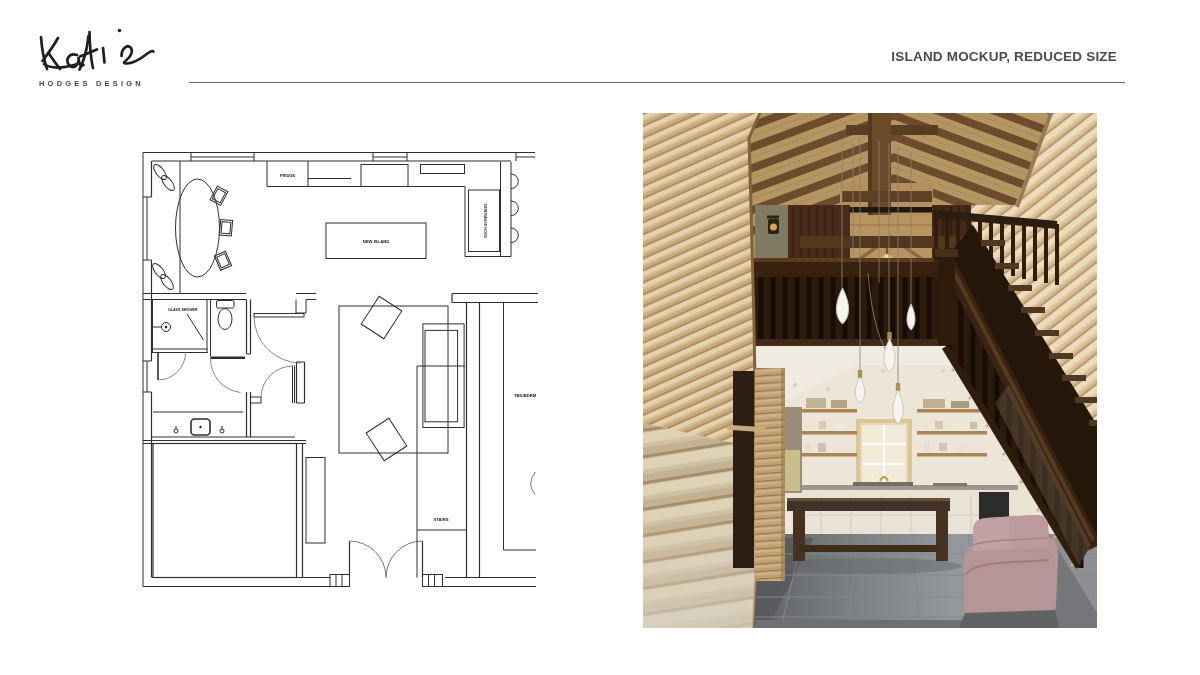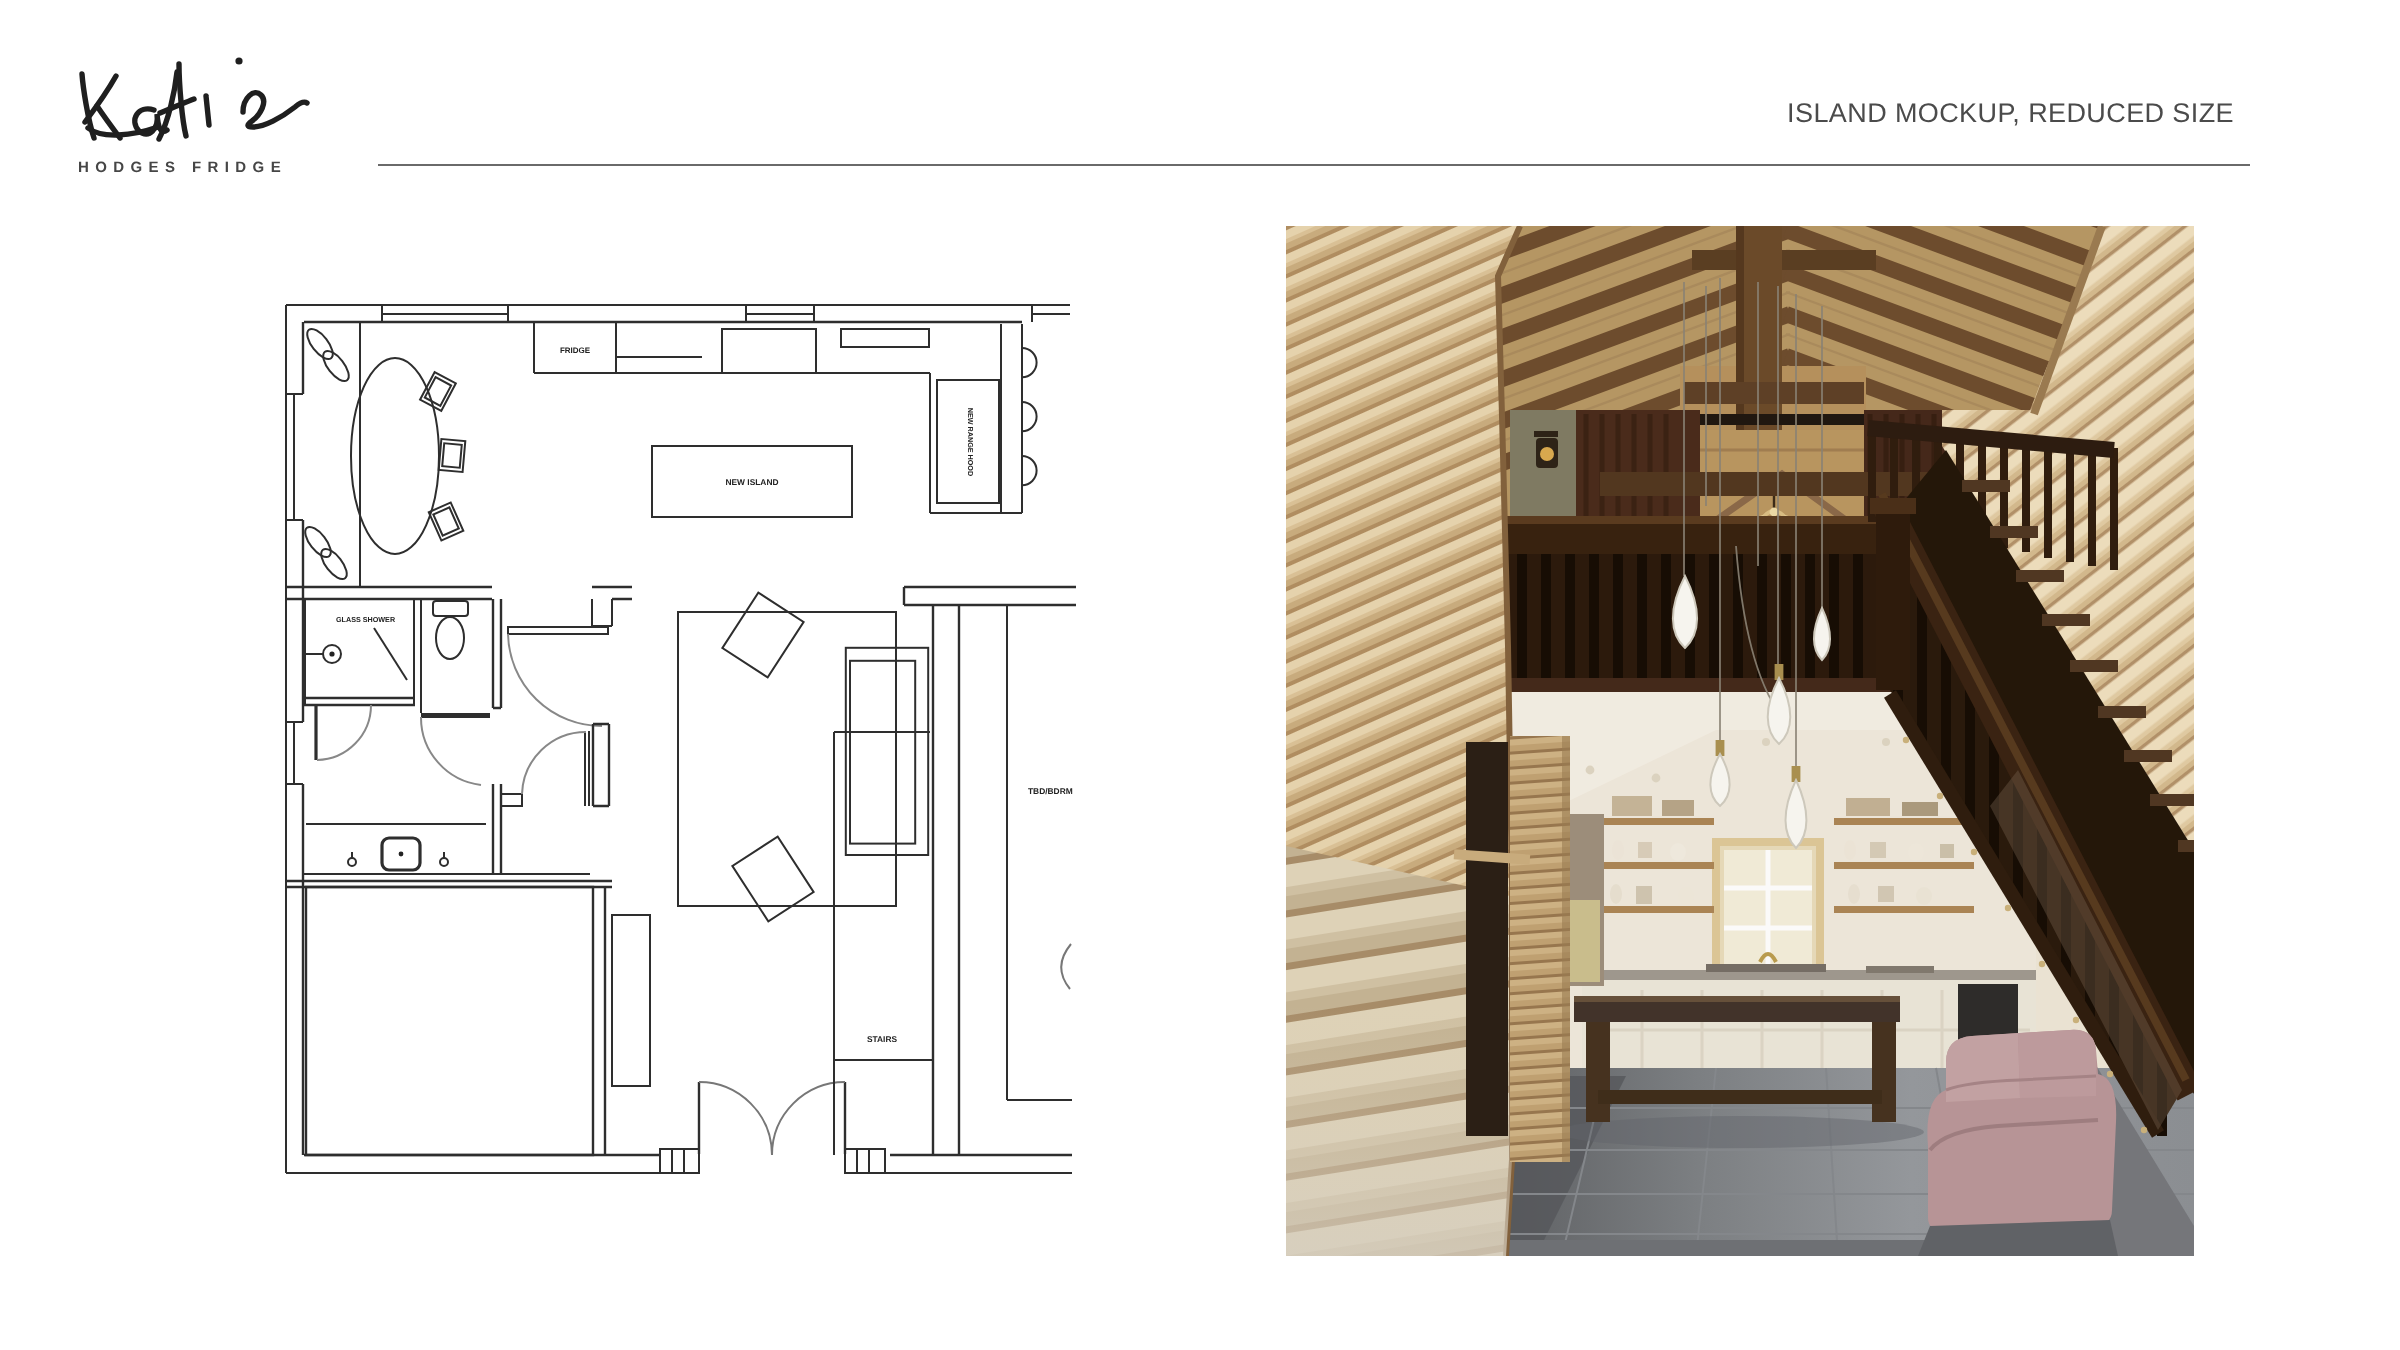--- a/index.html
+++ b/index.html
@@ -17,23 +17,23 @@
 <path d="M41,33 C33,30.5 28.5,38 33.5,43.5 C38.5,48 43.5,42 42.5,35 C43,41 44,45.5 47.5,43"></path>
 <path d="M53.5,10 C53.5,20 55,38 57,46"></path>
 <path d="M43.5,47.5 C48.5,38 51.5,23 52.5,14"></path>
 <path d="M44,34.5 C50,32 56,29.5 61,27.5"></path>
 <path d="M67,26 C67.5,31 68,36 68.5,40.5"></path>
 <circle cx="83.5" cy="8.5" r="1.8" fill="#1f1f1f" stroke="none"></circle>
 <path d="M85.5,34 C85.5,27 91,22 94.5,25.5 C98,29 94,35.5 90,38.5 C87,40.5 87.5,41.5 90.5,41.5 C96,41.5 104.5,37 111.5,31.5 C114.5,29 116.5,28.8 117.5,29.5"></path>
 </g>
 </svg>
 
-<div class="abs" style="left:39px;top:79px;font-size:7.5px;font-weight:bold;letter-spacing:3.2px;color:#464646;-webkit-font-smoothing:antialiased">HODGES FRIDGE</div>
-
-<div class="abs" style="left:0;top:49px;width:1117px;text-align:right;font-size:13.5px;font-weight:normal;color:#4b4b4b;letter-spacing:0.2px">ISLAND MOCKUP, REDUCED SIZE</div>
+<div class="abs" style="left:39px;top:79px;font-size:7.5px;font-weight:bold;letter-spacing:3.2px;color:#464646;-webkit-font-smoothing:antialiased">HODGES DESIGN</div>
+
+<div class="abs" style="left:0;top:49px;width:1117px;text-align:right;font-size:13.5px;font-weight:bold;color:#4b4b4b;letter-spacing:0.2px">ISLAND MOCKUP, REDUCED SIZE</div>
 
 <div class="abs" style="left:189px;top:82px;width:936px;height:1px;background:#6a6a6a"></div>
 
 <svg class="abs" style="left:0;top:0" width="1200" height="675" viewBox="0 0 1200 675" fill="none" stroke="#2e2e2e" stroke-width="1">
 
 <g>
 <path d="M143,152.5 H535"></path>
 <path d="M152,161 H511" stroke-width="1.2"></path>
 <path d="M191,157 H254 M373,157 H407"></path>
 <path d="M191,152.5 V161 M254,152.5 V161 M373,152.5 V161 M407,152.5 V161 M516,152.5 V161"></path>

